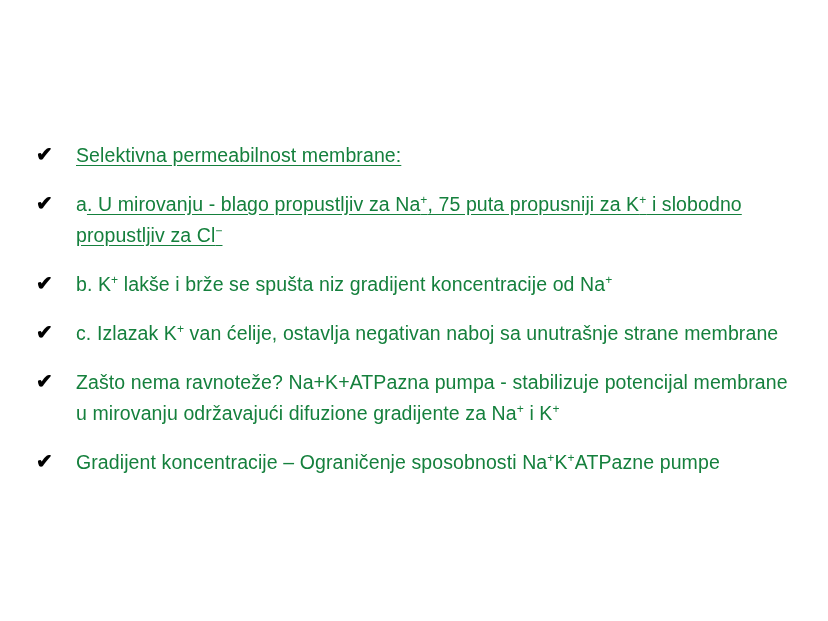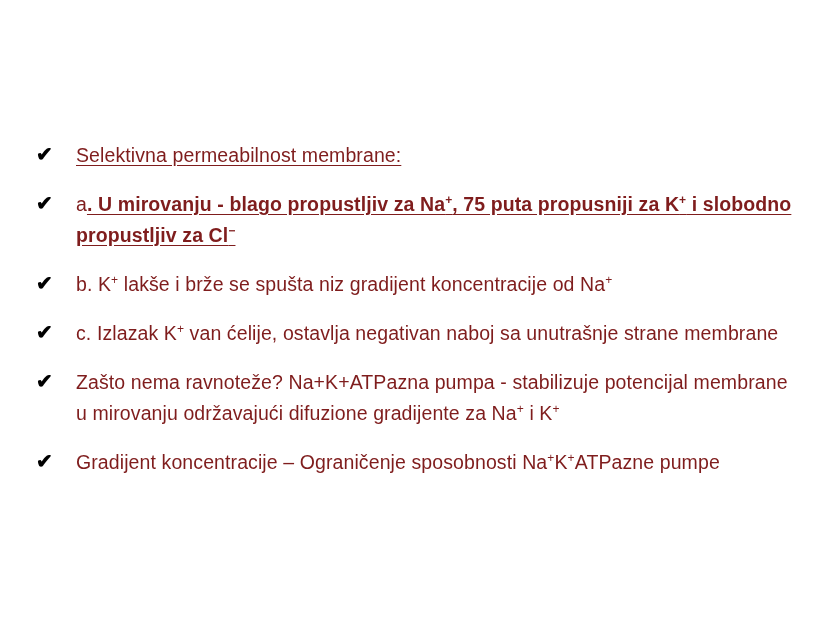--- a/index.html
+++ b/index.html
@@ -39,33 +39,33 @@
     font-weight: bold;
     color: #000000;
     text-align: left;
     padding-left: 4px;
     box-sizing: border-box;
   }
   .bullet-text {
     flex: 1 1 auto;
     font-size: 19.5px;
     line-height: 31px;
-    color: #7f1d1d;
+    color: #15803d;
     letter-spacing: 0.1px;
   }
   .bullet-row.underline .bullet-text {
     text-decoration: underline;
     text-underline-offset: 3px;
   }
   .bullet-row.mixed .lead {
     font-weight: normal;
     text-decoration: none;
   }
   .bullet-row.mixed .rest {
-    font-weight: bold;
+    font-weight: normal;
     text-decoration: underline;
     text-underline-offset: 3px;
   }
   sup {
     font-size: 0.62em;
     line-height: 0;
     vertical-align: super;
   }
 </style>
 </head>

